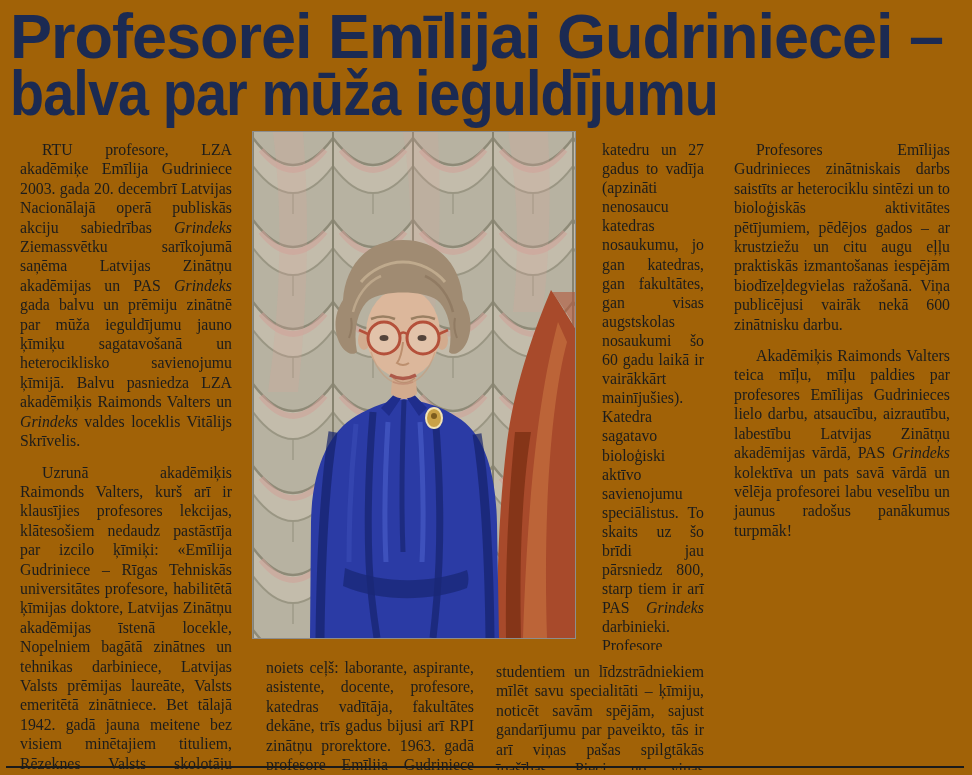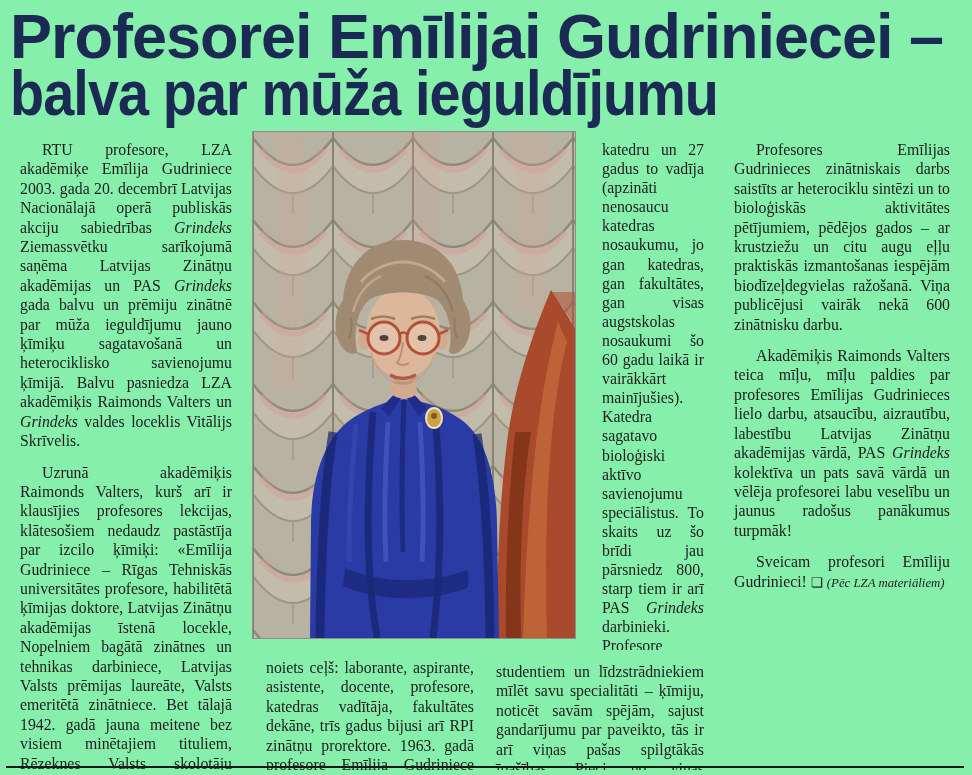--- a/index.html
+++ b/index.html
@@ -1,16 +1,16 @@
 <!DOCTYPE html>
 <html><head>
 <meta charset="utf-8">
 <style>
   html,body{margin:0;padding:0;background:#ffffff;}
-  .page{position:relative;width:972px;height:775px;background:#86efac;overflow:hidden;
+  .page{position:relative;width:972px;height:775px;background:#a16207;overflow:hidden;
         font-family:"Liberation Serif",serif;color:#1c1c1c;}
   .headline-svg{position:absolute;left:8px;top:0;overflow:visible;}
   .hl{font-family:"Liberation Sans",sans-serif;font-weight:bold;letter-spacing:-1px;}
   .col{position:absolute;text-align:justify;font-size:15.8px;line-height:19.4px;overflow:hidden;}
   .col p{margin:12px;padding:0;}
   .col p.ind{text-indent:22px;}
   .col1{left:8px;top:128px;width:236px;height:642px;}
   .col2{left:254px;top:646px;width:232px;height:124px;}
   .col3a{left:590px;top:128px;width:126px;height:522px;line-height:19.1px;}
   .col3b{left:484px;top:650px;width:232px;height:120px;}
@@ -124,17 +124,16 @@
     </div>
   <div class="col col3a">
       <p><span>katedru un 27 gadus to vadīja (apzināti nenosaucu katedras nosaukumu, jo gan katedras, gan fakultātes, gan visas augstskolas nosaukumi šo 60 gadu laikā ir vairākkārt mainījušies). Katedra sagatavo bioloģiski aktīvo savienojumu speciālistus. To skaits uz šo brīdi jau pārsniedz 800, starp tiem ir arī PAS </span><span class="i">Grindeks</span><span> darbinieki. Profesore sagatavojusi 28 ķīmijas zinātņu kandidātus. Raksturojot profesori kā talantīgu pedagoģi, gribu uzsvērt, ka viņa vienmēr ir centusies iemācīt</span></p>
     </div>
   <div class="col col3b">
       <p><span>studentiem un līdzstrādniekiem mīlēt savu specialitāti – ķīmiju, noticēt savām spējām, sajust gandarījumu par paveikto, tās ir arī viņas pašas spilgtākās īpašības. Pieci no viņas izaudzinātajiem</span></p>
     </div>
   <div class="col col4">
       <p class="ind"><span>Profesores Emīlijas Gudrinieces zinātniskais darbs saistīts ar heterociklu sintēzi un to bioloģiskās aktivitātes pētījumiem, pēdējos gados – ar krustziežu un citu augu eļļu praktiskās izmantošanas iespējām biodīzeļdegvielas ražošanā. Viņa publicējusi vairāk nekā 600 zinātnisku darbu.</span></p>
       <p class="ind"><span>Akadēmiķis Raimonds Valters teica mīļu, mīļu paldies par profesores Emīlijas Gudrinieces lielo darbu, atsaucību, aizrautību, labestību Latvijas Zinātņu akadēmijas vārdā, PAS </span><span class="i">Grindeks</span><span> kolektīva un pats savā vārdā un vēlēja profesorei labu veselību un jaunus radošus panākumus turpmāk!</span></p>
-      <p class="ind"><span>Sveicam profesori Emīliju Gudrinieci! </span><span class="marker">❏</span><span>  </span><span class="credit">(Pēc LZA materiāliem)</span></p>
     </div>
 
   <div class="bottom-rule"></div>
 </div>
 
 </body></html>

